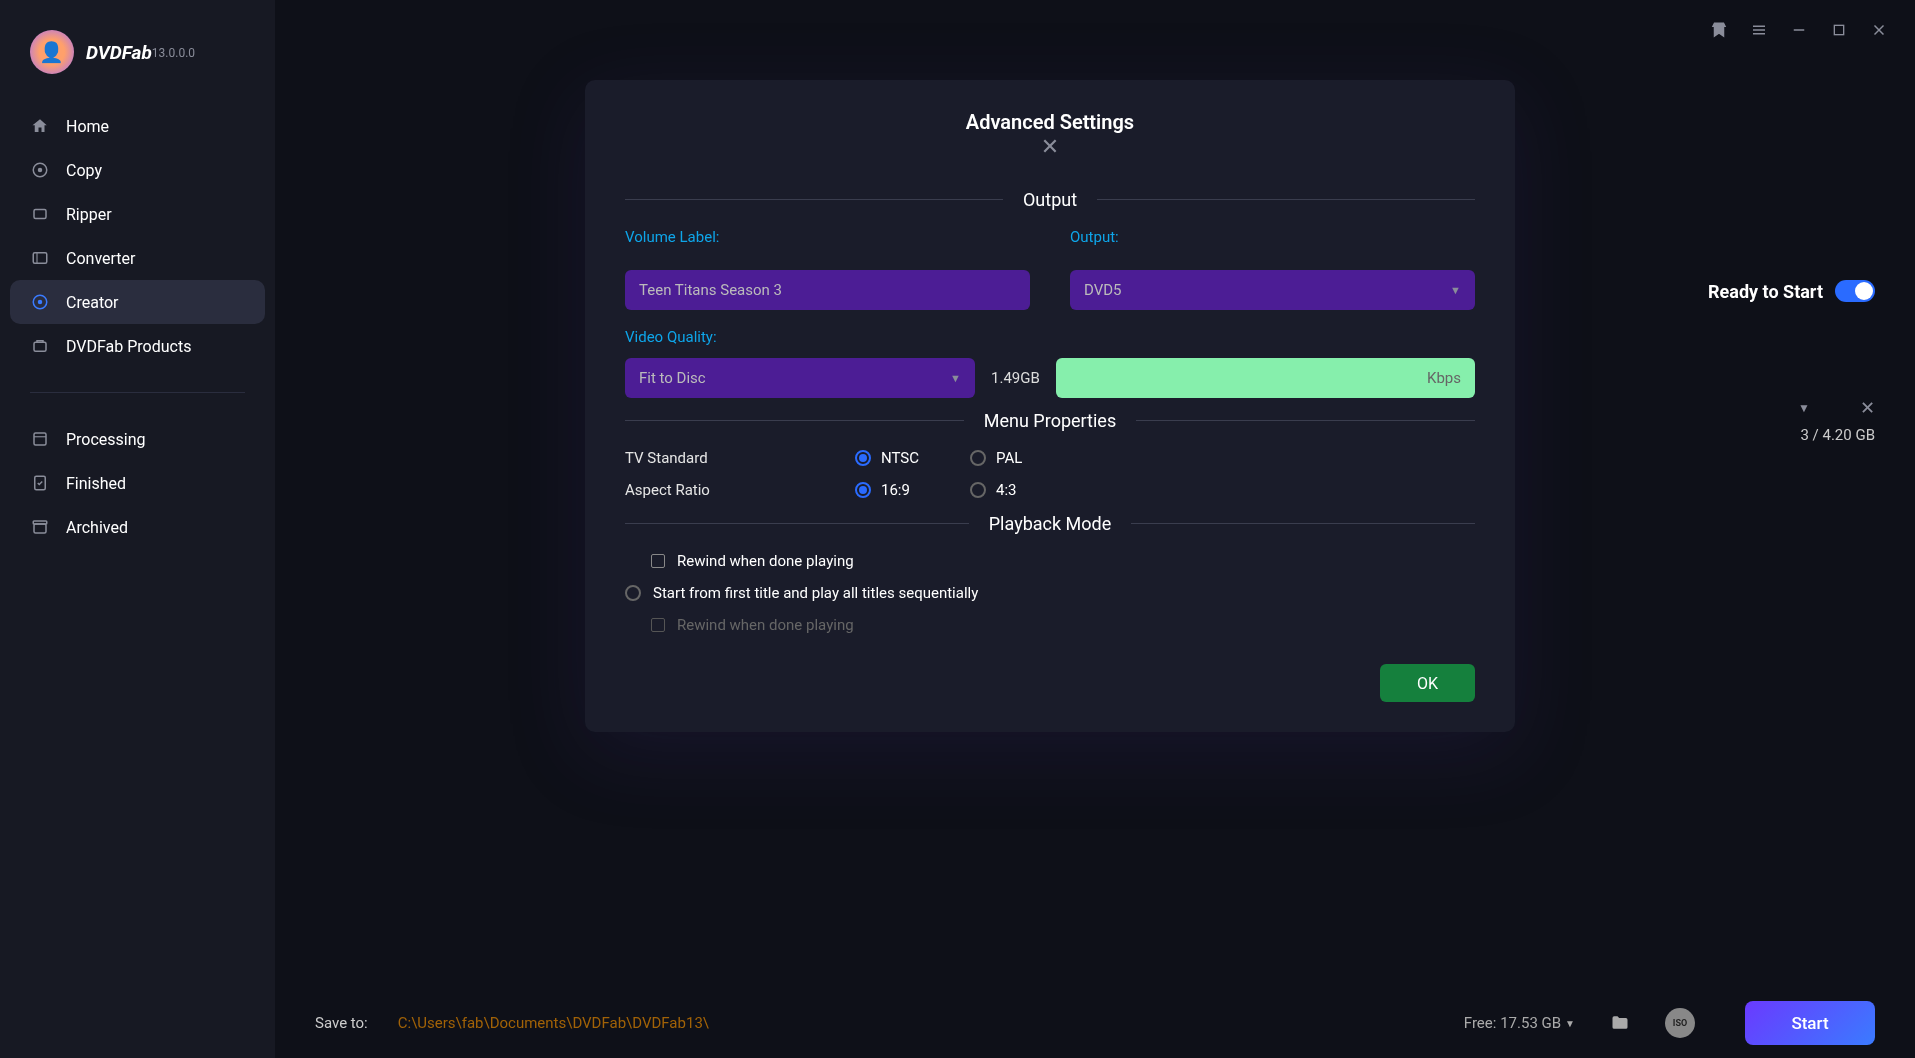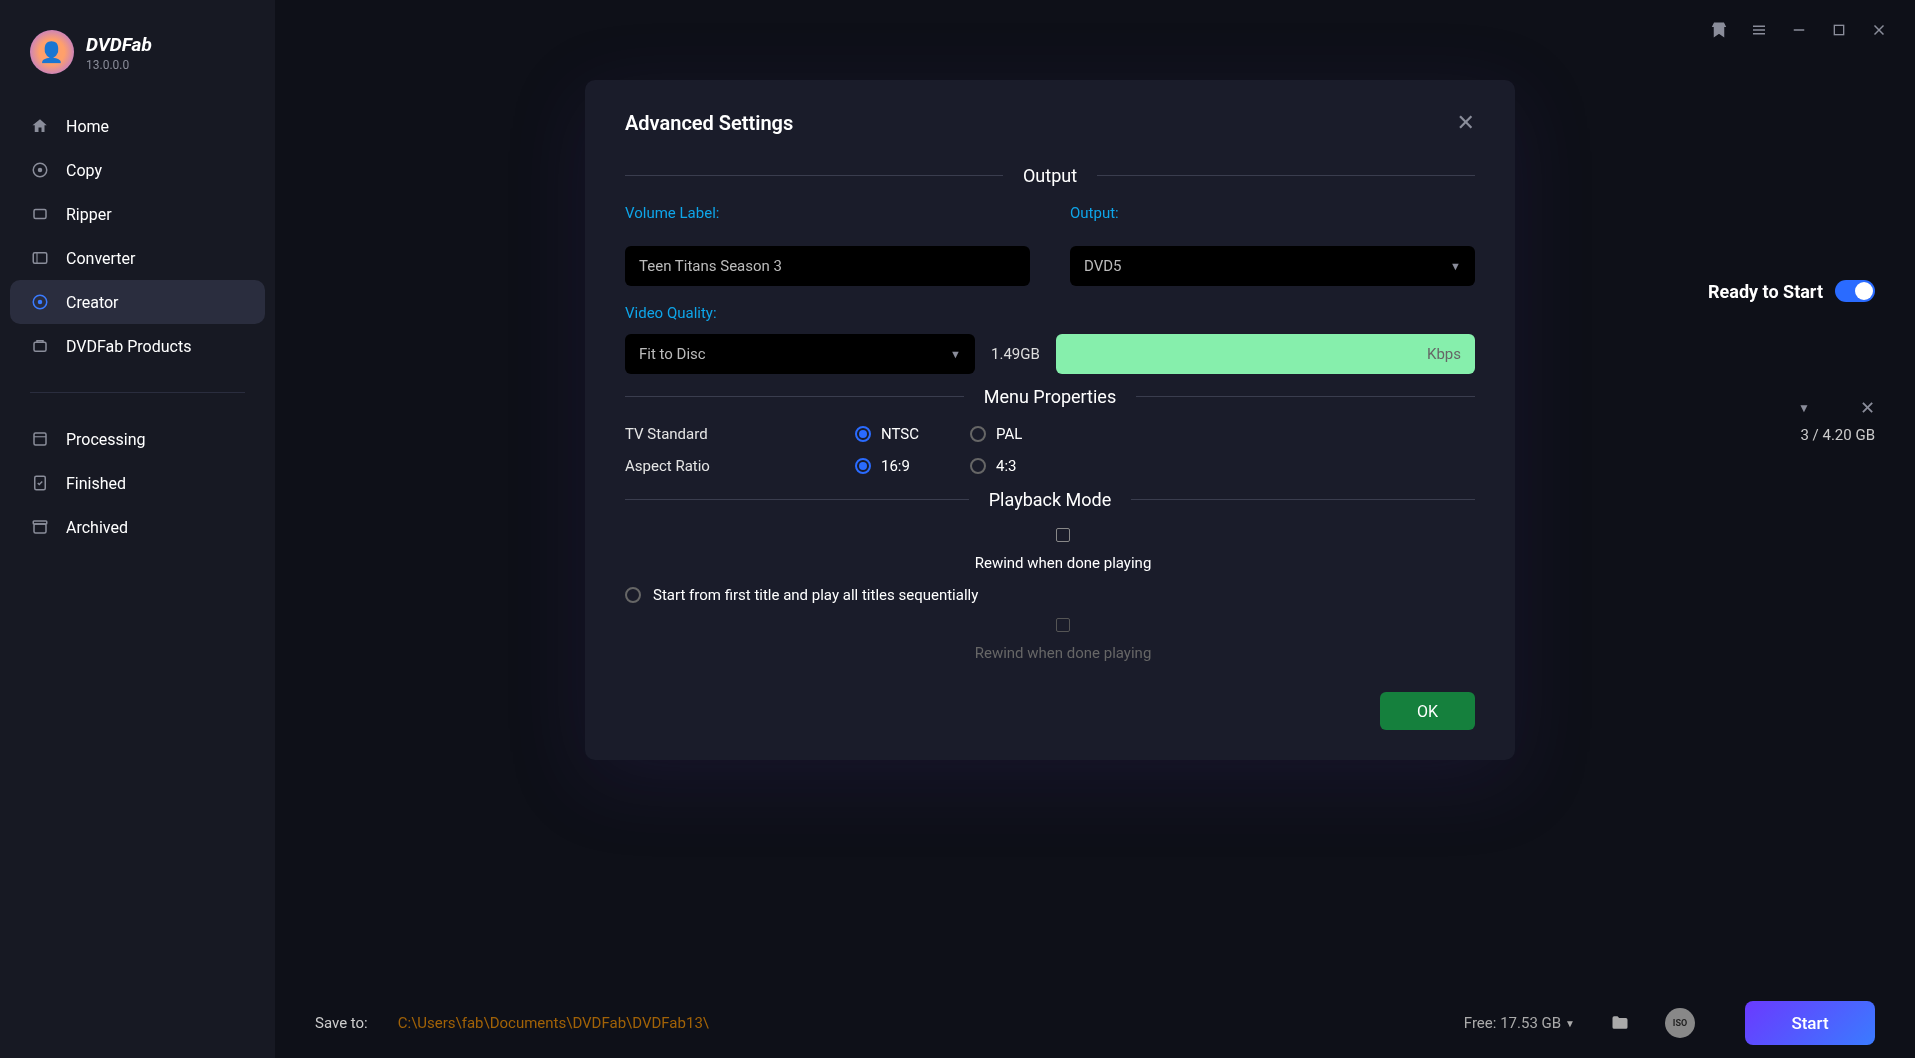--- a/index.html
+++ b/index.html
@@ -2,21 +2,21 @@
 <html><head>
   <meta charset="utf-8">
   <style>
     * { margin: 0; padding: 0; box-sizing: border-box; font-family: -apple-system, BlinkMacSystemFont, "Segoe UI", Roboto, sans-serif; }
     body { background: #0a0d1a; color: #fff; width: 1915px; height: 1058px; overflow: hidden; display: flex; }
     
     
     .sidebar { width: 275px; background: #171923; height: 100%; padding: 20px 0; display: flex; flex-direction: column; }
     .logo-section { display: flex; align-items: center; gap: 12px; padding: 10px 30px 20px; }
     .logo-circle { width: 44px; height: 44px; border-radius: 50%; background: radial-gradient(circle, #ffa06b 40%, #a06bff 100%); display: flex; align-items: center; justify-content: center; font-size: 20px; }
-    .logo-text { display: flex; flex-direction: column; }
+    .logo-text { display: flex; flex-direction: row; align-items: center; }
     .logo-title { font-weight: 700; font-size: 19px; font-style: italic; }
     .logo-version { font-size: 12px; color: #8a8d9a; margin-top: 2px; }
     
     .nav-section { padding: 10px 10px; }
     .nav-item { display: flex; align-items: center; gap: 16px; padding: 12px 20px; border-radius: 10px; cursor: pointer; font-size: 16px; color: #fff; }
     .nav-item.active { background: #2a2d3e; }
     .nav-item.active .nav-icon { color: #3a7bff; }
     .nav-icon { width: 20px; height: 20px; display: flex; align-items: center; justify-content: center; color: #8a8d9a; }
     .nav-divider { height: 1px; background: #2a2d3e; margin: 14px 30px; }
     
@@ -32,50 +32,50 @@
     .ready-start { display: flex; align-items: center; gap: 12px; font-size: 18px; font-weight: 700; justify-content: flex-end; }
     .toggle { width: 40px; height: 22px; background: #2a6bff; border-radius: 11px; position: relative; cursor: pointer; }
     .toggle::after { content: ''; position: absolute; width: 18px; height: 18px; background: #fff; border-radius: 50%; top: 2px; right: 2px; }
     .size-info { margin-top: 95px; font-size: 15px; color: #ccc; text-align: right; display: flex; align-items: center; justify-content: flex-end; gap: 20px; }
     .size-chevron { color: #8a8d9a; cursor: pointer; font-size: 12px; }
     .size-close { color: #8a8d9a; cursor: pointer; font-size: 18px; margin-left: 30px; }
     
     
     .modal { position: absolute; left: 310px; top: 80px; width: 930px; background: #1a1c2a; border-radius: 10px; padding: 30px 40px; box-shadow: 0 20px 80px rgba(60, 40, 120, 0.2); }
     .modal::before { content: ''; position: absolute; bottom: -100px; right: -100px; width: 500px; height: 400px; background: radial-gradient(circle, rgba(80, 60, 200, 0.25), transparent 70%); pointer-events: none; z-index: -1; }
-    .modal-header { display: flex; justify-content: space-between; align-items: center; margin-bottom: 30px; }
+    .modal-header { display: flex; align-items: center; margin-bottom: 30px; flex-direction: column; }
     .modal-title { font-size: 20px; font-weight: 600; }
     .modal-close { font-size: 22px; color: #8a8d9a; cursor: pointer; }
     
     .section-divider { display: flex; align-items: center; gap: 20px; margin: 12px 0 18px; }
     .section-divider::before, .section-divider::after { content: ''; flex: 1; height: 1px; background: #3a3d4e; }
     .section-title { font-size: 18px; color: #fff; }
     
     .form-row { display: flex; gap: 40px; margin-bottom: 12px; }
     .form-col { flex: 1; }
     .form-label { font-size: 15px; color: #0ea5e9; margin-bottom: 12px; display: block; }
-    .form-input, .form-select { width: 100%; height: 40px; background: #000000; border: none; border-radius: 6px; color: #bbb; padding: 0 14px; font-size: 15px; display: flex; align-items: center; justify-content: space-between; cursor: pointer; }
+    .form-input, .form-select { width: 100%; height: 40px; background: #4c1d95; border: none; border-radius: 6px; color: #bbb; padding: 0 14px; font-size: 15px; display: flex; align-items: center; justify-content: space-between; cursor: pointer; }
     .form-input { cursor: text; }
     .form-select .chevron { color: #8a8d9a; font-size: 11px; }
     
     .quality-row { display: flex; gap: 16px; align-items: center; }
     .quality-select { width: 350px; }
     .quality-size { font-size: 15px; color: #ddd; }
     .kbps-input { flex: 1; height: 40px; background: #86efac; border: none; border-radius: 6px; color: #666; padding: 0 14px; font-size: 15px; text-align: right; display: flex; align-items: center; justify-content: flex-end; }
     
     .radio-row { display: flex; align-items: center; margin-bottom: 14px; }
     .radio-label { width: 230px; font-size: 15px; color: #e5e5e5; }
     .radio-option { display: flex; align-items: center; gap: 10px; width: 115px; cursor: pointer; }
     .radio-circle { width: 16px; height: 16px; border-radius: 50%; border: 2px solid #666; position: relative; }
     .radio-circle.checked { border-color: #2a6bff; }
     .radio-circle.checked::after { content: ''; position: absolute; width: 8px; height: 8px; background: #2a6bff; border-radius: 50%; top: 50%; left: 50%; transform: translate(-50%, -50%); }
     .radio-text { font-size: 15px; }
     
     .playback-option { display: flex; align-items: center; gap: 12px; margin-bottom: 14px; cursor: pointer; }
-    .playback-sub { margin-left: 26px; flex-direction: column; }
+    .playback-sub { margin-left: 26px; }
     .playback-sub.disabled { color: #666; }
     .checkbox { width: 14px; height: 14px; border: 1.5px solid #888; border-radius: 2px; }
     .checkbox.disabled { border-color: #555; }
     .playback-text { font-size: 15px; }
     
     .modal-footer { display: flex; justify-content: flex-end; margin-top: 30px; }
     .ok-btn { width: 95px; height: 38px; background: #15803d; border: none; border-radius: 6px; color: #fff; font-size: 16px; cursor: pointer; }
     
     
     .bottom-bar { position: absolute; bottom: 0; left: 0; right: 0; height: 70px; display: flex; align-items: center; padding: 0 40px; gap: 30px; }

